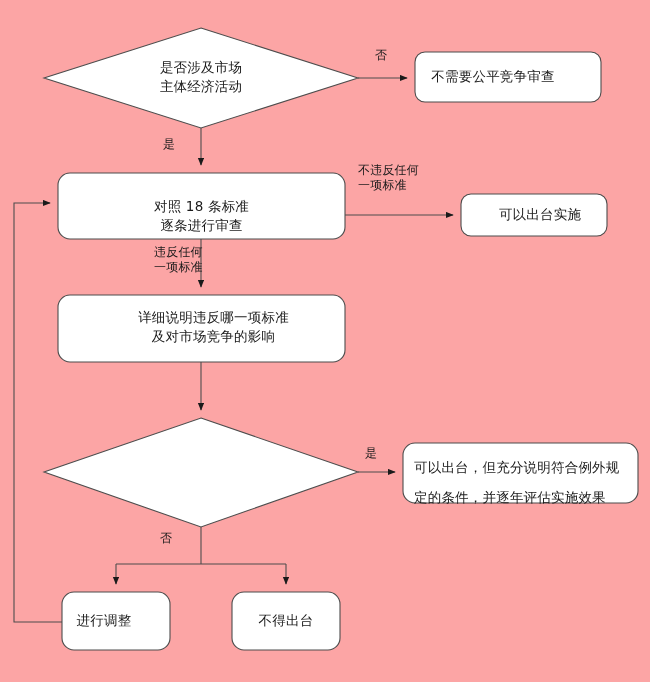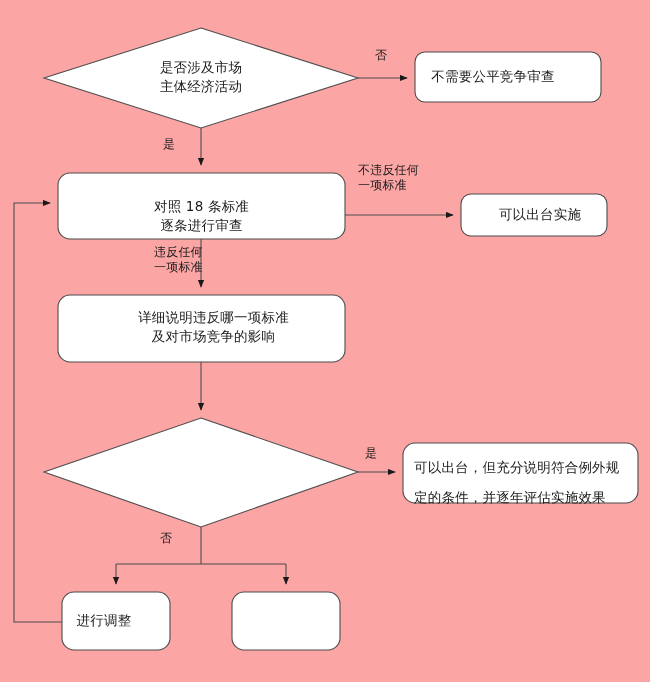--- a/index.html
+++ b/index.html
@@ -126,20 +126,21 @@
 
   <div class="node-label" style="left:70px; top:308px; width:287px;">详细说明违反哪一项标准
 及对市场竞争的影响</div>
 
 
   <div class="node-label left-align" style="left:414px; top:452px; width:218px; line-height:30px;">可以出台，但充分说明符合例外规
 定的条件，并逐年评估实施效果</div>
 
   <div class="node-label" style="left:62px; top:611px; width:84px;">进行调整</div>
 
+  <div class="node-label" style="left:232px; top:611px; width:108px;">不得出台</div>
 
   <div class="edge-label" style="left:375px; top:48px; width:30px;">否</div>
 
   <div class="edge-label" style="left:163px; top:137px; width:30px;">是</div>
 
   <div class="edge-label" style="left:358px; top:163px; width:80px;">不违反任何
 一项标准</div>
 
   <div class="edge-label" style="left:113px; top:245px; width:80px;margin-left:41px;">违反任何
 一项标准</div>

